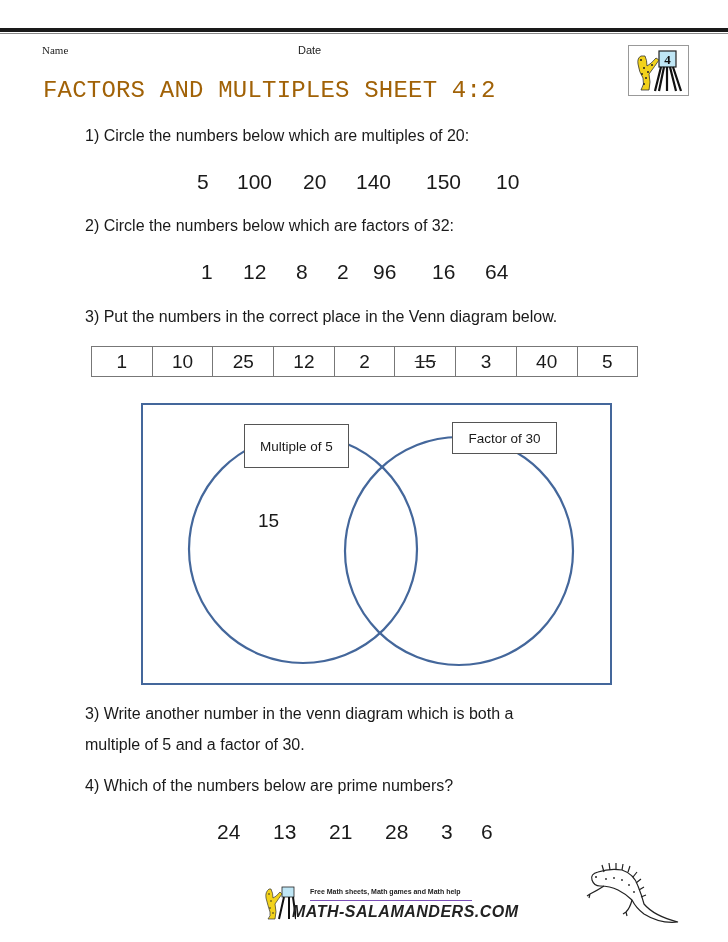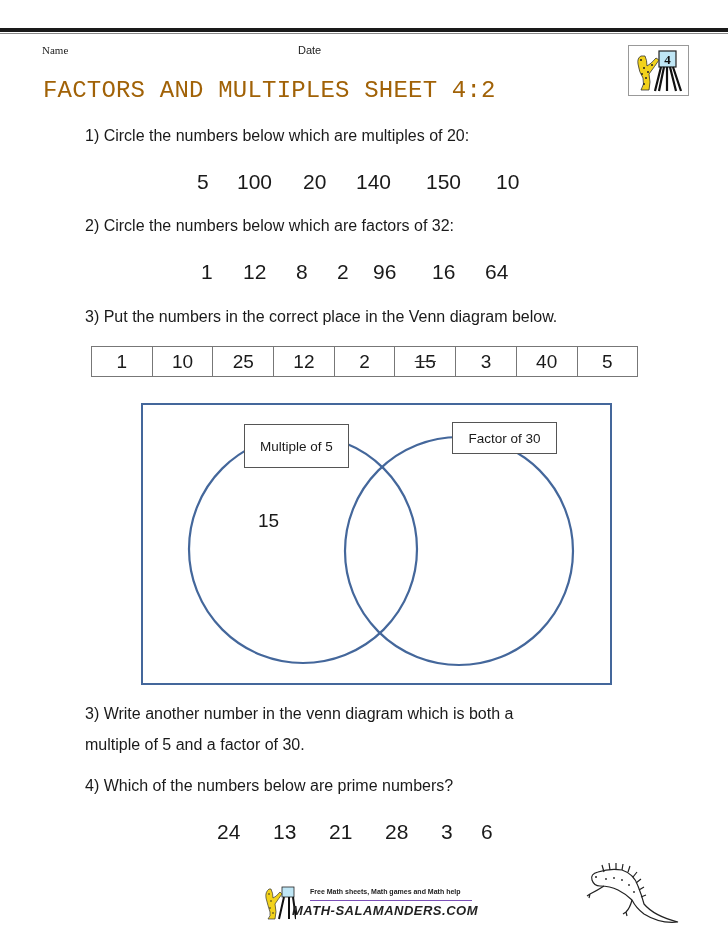--- a/index.html
+++ b/index.html
@@ -15,21 +15,21 @@
     .nums span { display: inline-block; }
     .num-table { left: 91px; top: 346px; display: flex; border: 1px solid #777; }
     .num-table .cell { width: 59.7px; height: 29px; border-right: 1px solid #777; display: flex; align-items: center; justify-content: center; font-size: 19px; box-sizing: content-box; }
     .num-table .cell:last-child { border-right: none; }
     .num-table .cell.crossed span { text-decoration: line-through; text-decoration-color: #333; }
     .venn-box { left: 141px; top: 403px; width: 467px; height: 278px; border: 2px solid #44679b; }
     .venn-svg { left: 0; top: 0; }
     .venn-label { background: #fff; border: 1px solid #555; font-size: 13.5px; display: flex; align-items: center; justify-content: center; box-sizing: border-box; }
     .venn-num { font-size: 19px; }
     .footer-text { font-size: 7px; font-weight: bold; color: #222; }
-    .footer-brand { font-size: 13px; font-weight: bold; font-style: italic; color: #222; letter-spacing: 0.5px; }
+    .footer-brand { font-size: 16px; font-weight: bold; font-style: italic; color: #222; letter-spacing: 0.5px; }
   </style>
 </head>
 <body>
 
 <div class="abs top-rule"></div>
 <div class="abs top-rule2"></div>
 
 <div class="abs small-label" style="left:42px; top:44px;font-family:Liberation Serif, serif;">Name</div>
 <div class="abs small-label" style="left:298px; top:44px;">Date</div>
 

